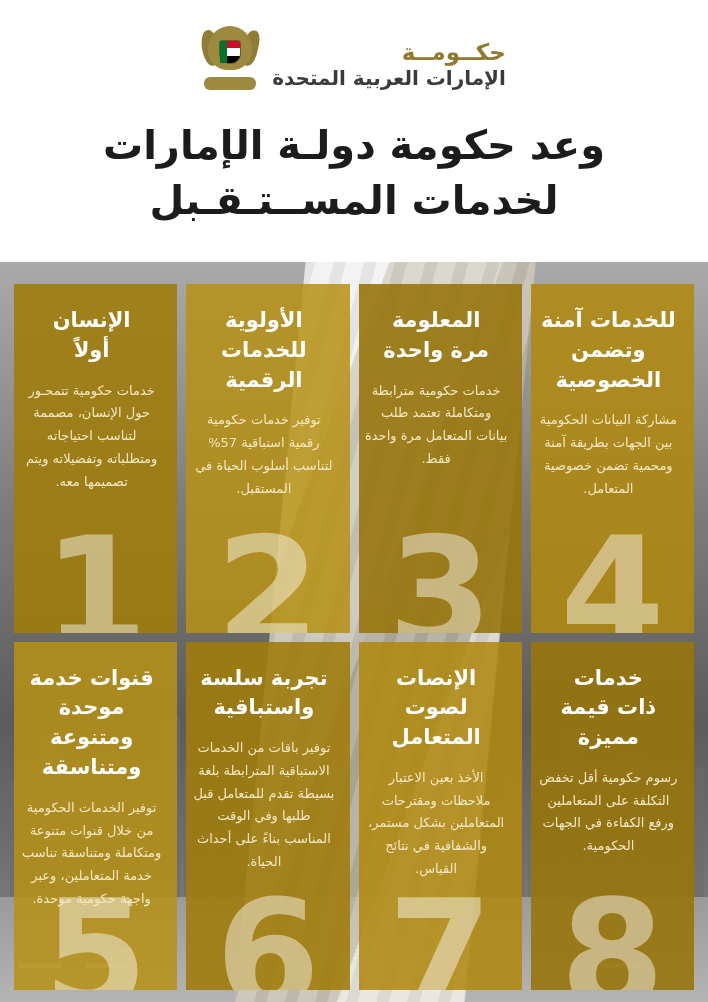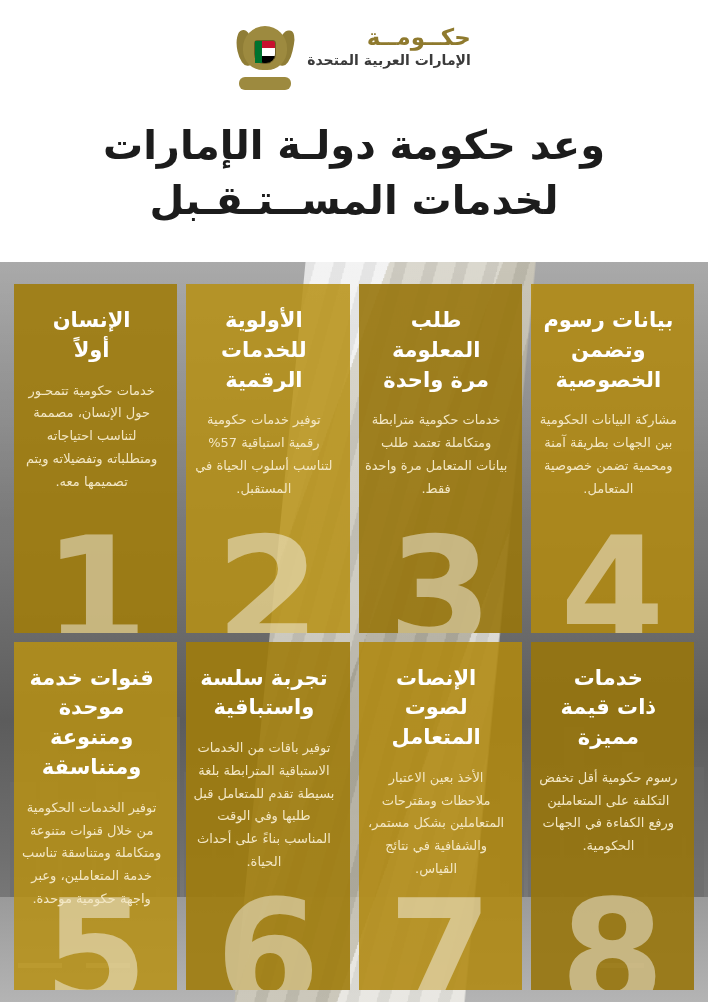--- a/index.html
+++ b/index.html
@@ -18,21 +18,21 @@
   
   .header {
     height: 262px;
     background: #ffffff;
     position: relative;
   }
 
   .emblem-row {
     display: flex;
     flex-direction: row-reverse;
-    align-items: flex-start;
+    align-items: flex-end;
     justify-content: center;
     gap: 14px;
     padding-top: 24px;
   }
 
   .emblem {
     width: 56px;
     height: 66px;
     position: relative;
     flex: 0 0 auto;
@@ -82,21 +82,21 @@
     text-align: right;
     line-height: 1.15;
   }
   .gov-line1 {
     font-size: 23px;
     font-weight: bold;
     color: #8f7a2e;
     letter-spacing: 0px;
   }
   .gov-line2 {
-    font-size: 14px;
+    font-size: 20px;
     font-weight: bold;
     color: #3b3b3b;
     margin-top: 2px;
   }
 
   .title-block {
     margin-top: 28px;
     text-align: center;
     padding: 0 26px;
   }
@@ -273,31 +273,30 @@
   <div class="ground"></div>
   <div class="road-dash" style="left:18px;  width:44px;"></div>
   <div class="road-dash" style="left:86px;  width:44px;"></div>
   <div class="road-dash" style="left:600px; width:44px;"></div>
   <div class="flag"></div>
 
   <div class="grid">
 
     <div class="card shade-a">
       <div class="card-title">
-        <div>بيانات رسوم</div>
+        <div>للخدمات آمنة</div>
         <div>وتضمن</div>
         <div>الخصوصية</div>
       </div>
       <div class="card-desc">مشاركة البيانات الحكومية بين الجهات بطريقة آمنة ومحمية تضمن خصوصية المتعامل.</div>
       <div class="card-num">4</div>
     </div>
 
     <div class="card shade-b">
       <div class="card-title">
-        <div>طلب</div>
         <div>المعلومة</div>
         <div>مرة واحدة</div>
       </div>
       <div class="card-desc">خدمات حكومية مترابطة ومتكاملة تعتمد طلب بيانات المتعامل مرة واحدة فقط.</div>
       <div class="card-num">3</div>
     </div>
 
     <div class="card shade-c">
       <div class="card-title">
         <div>الأولوية</div>

